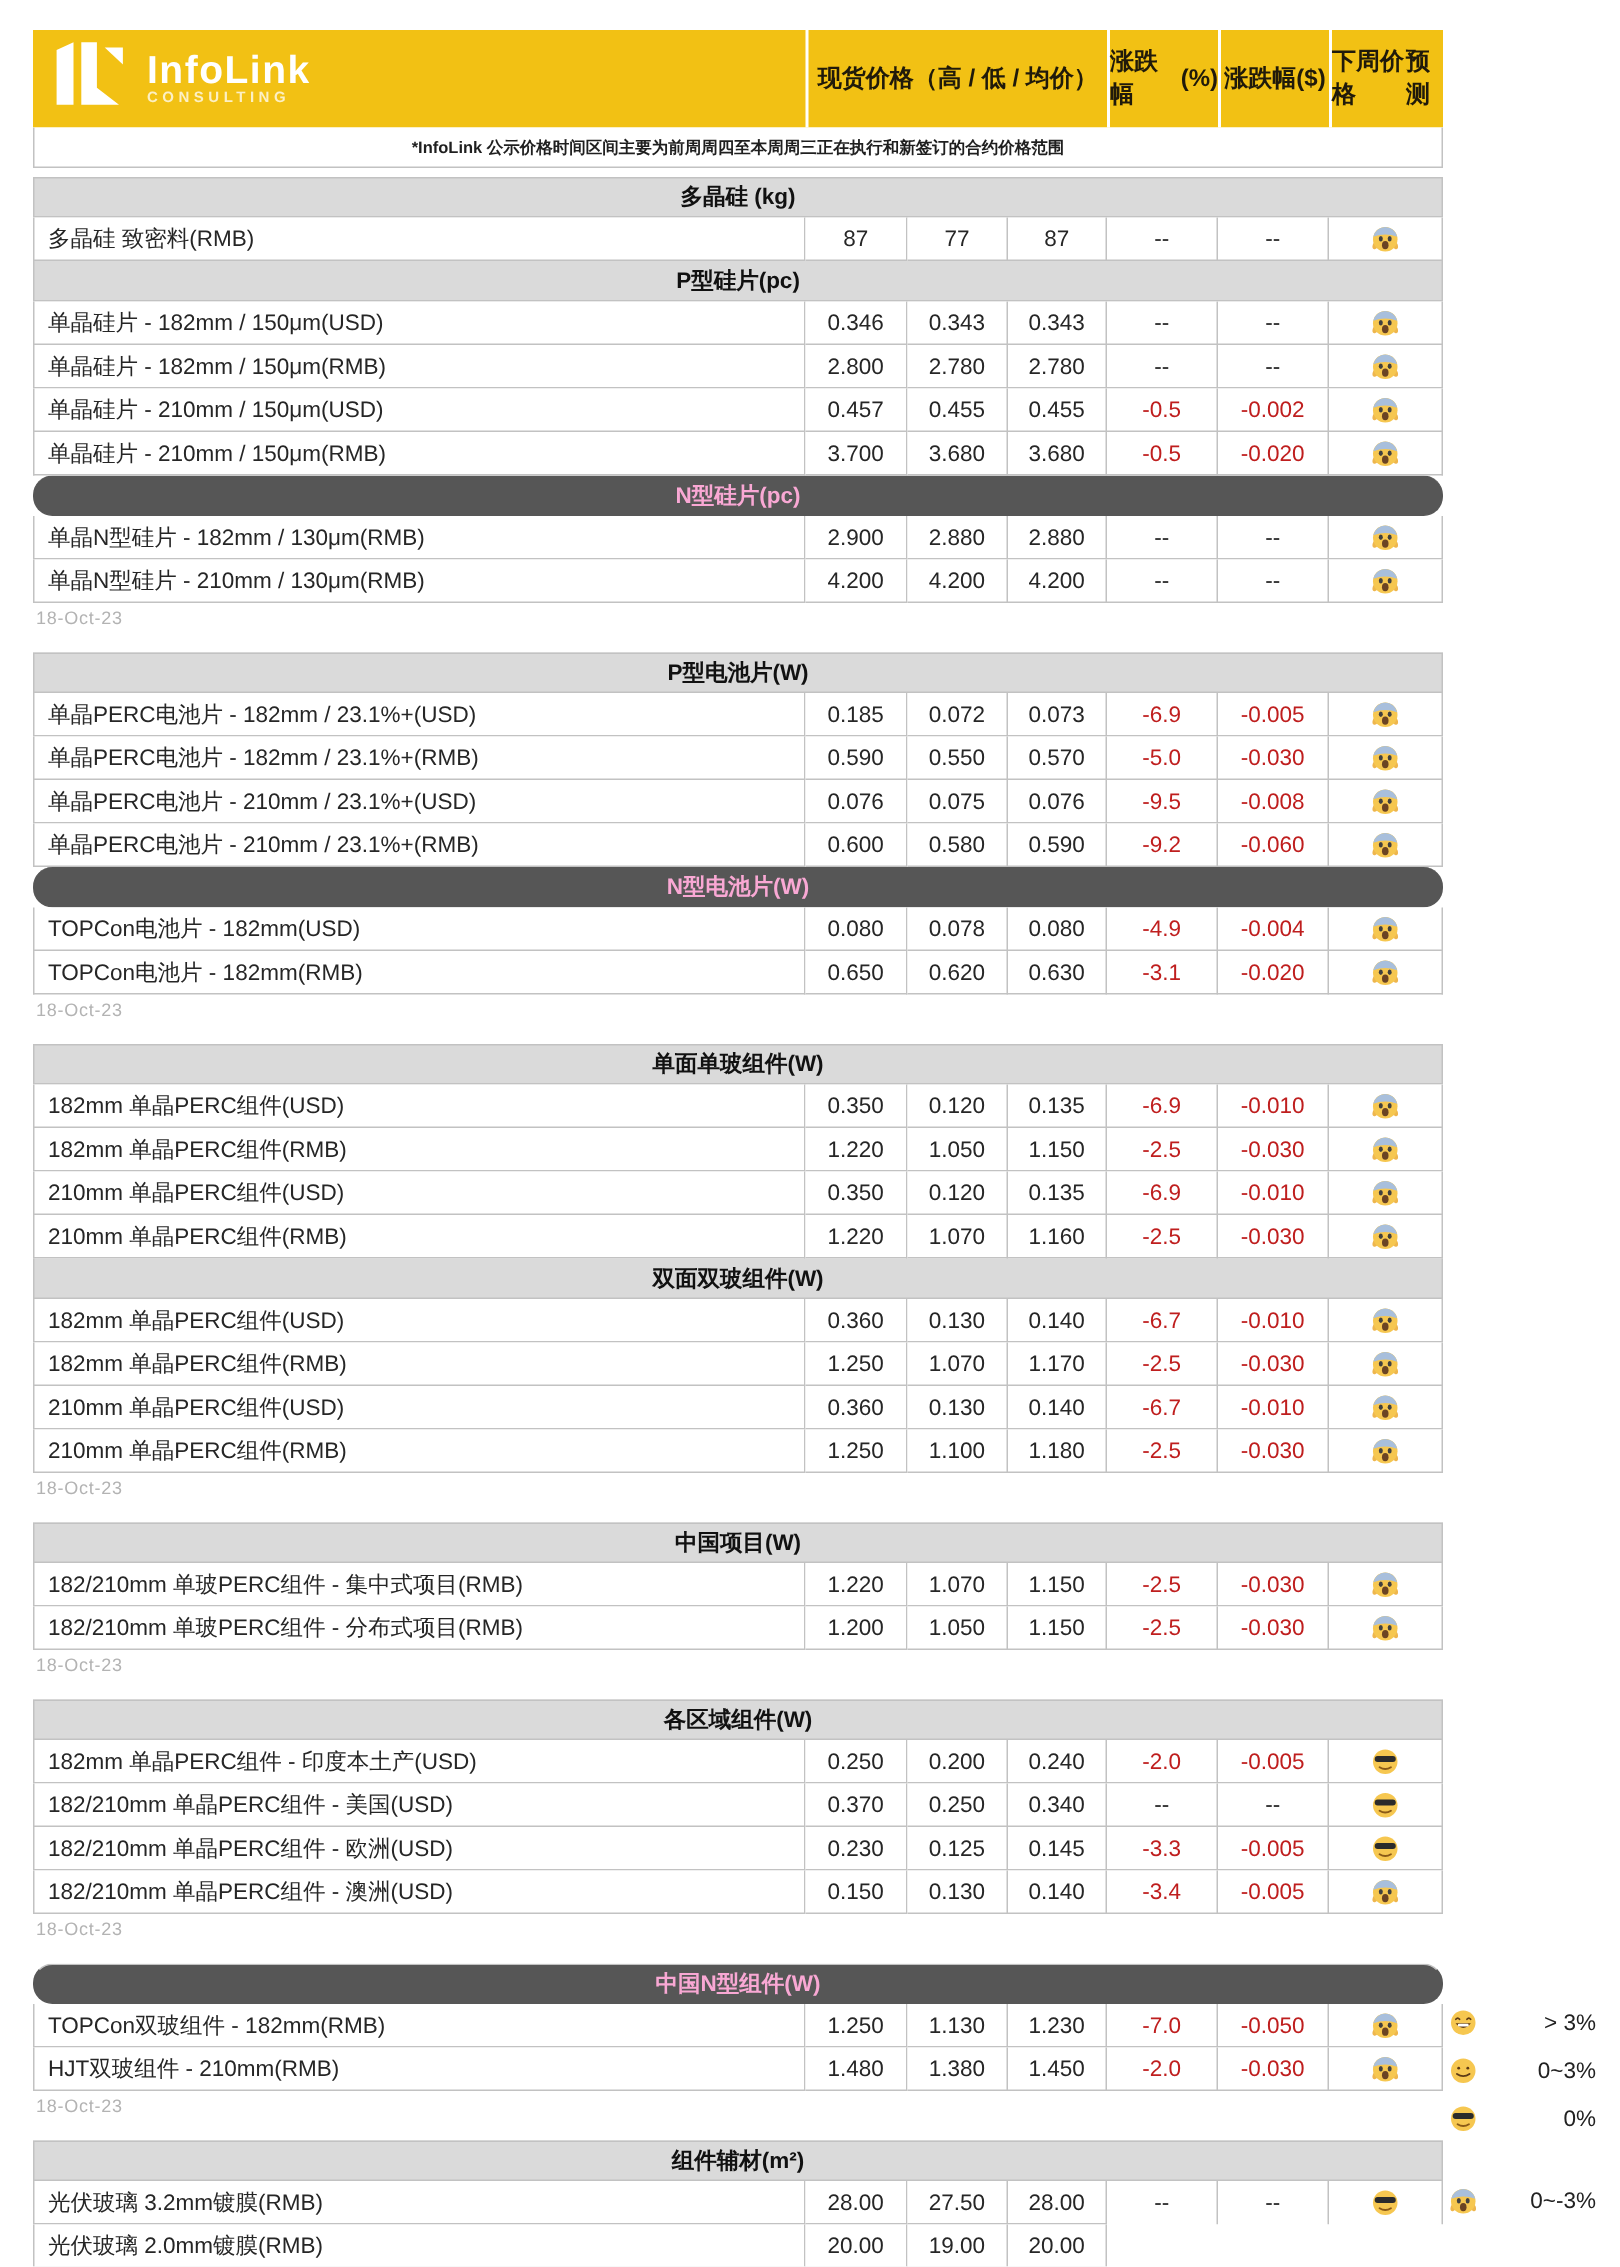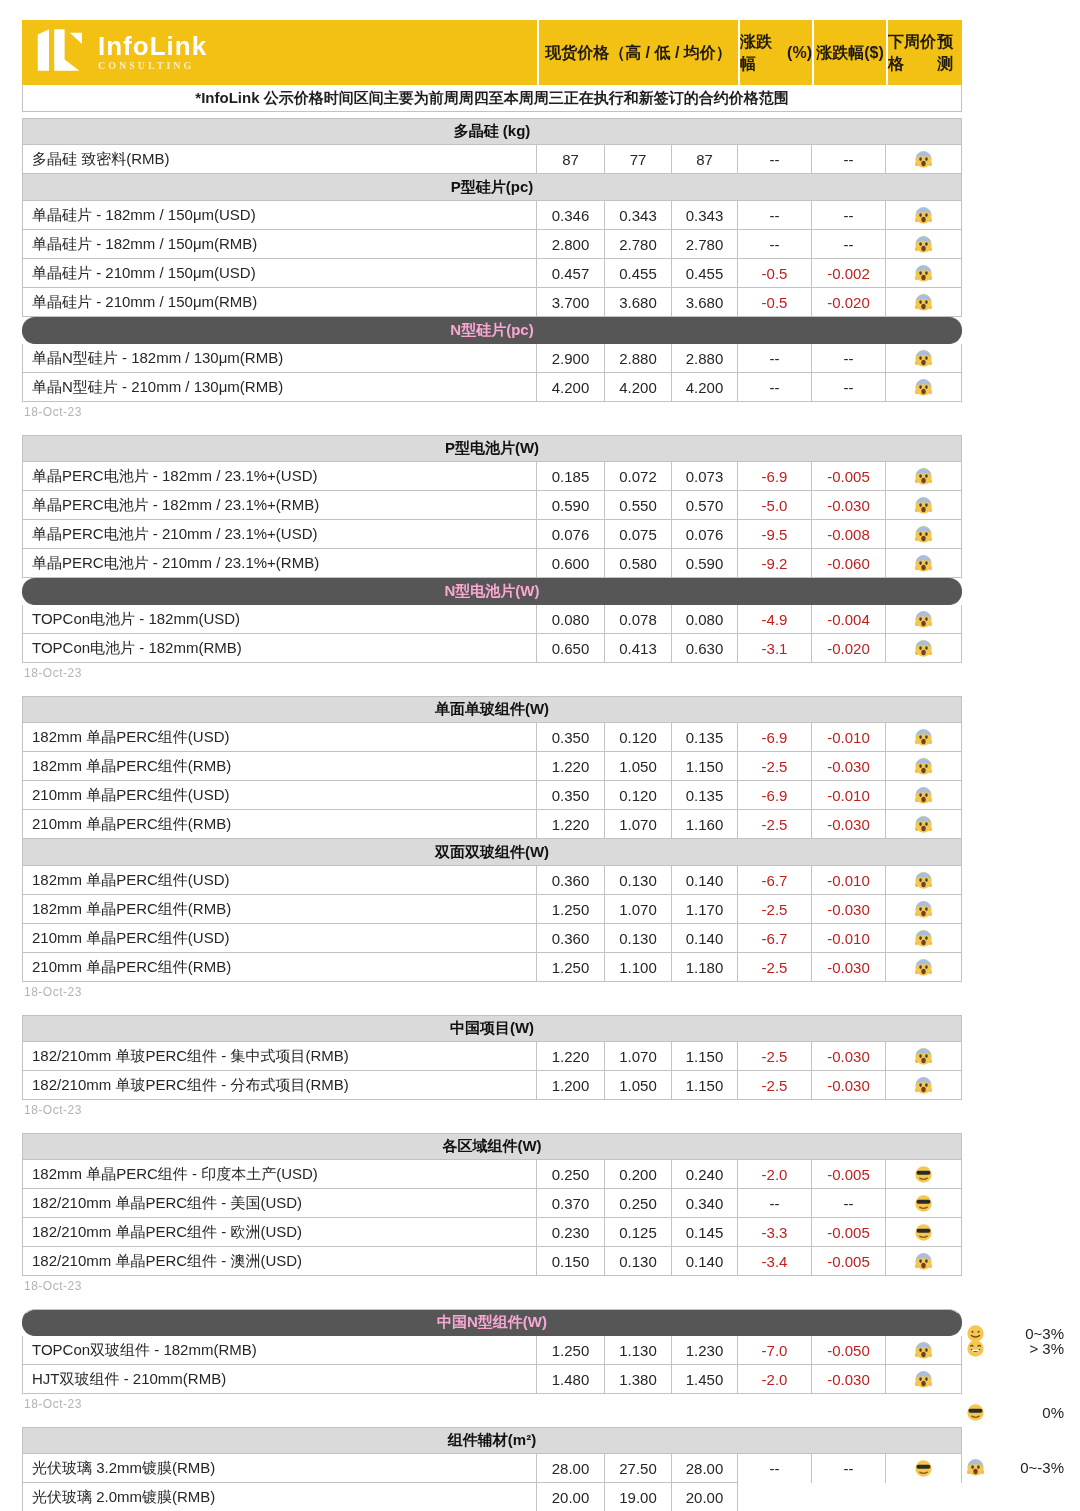--- a/index.html
+++ b/index.html
@@ -17,25 +17,25 @@
   .table-wrap{position:absolute;left:22px;top:20px;width:940px;}
 
   
   .band{display:grid;grid-template-columns:515px 201px 74px 74px 76px;height:65px;background:var(--yellow);}
   .band .hcell{display:flex;flex-direction:row;align-items:center;justify-content:center;
     font-weight:700;font-size:16px;line-height:22px;color:#201a0a;box-sizing:border-box;}
   .band .hcell + .hcell{border-left:2px solid #fff;}
   .band .logo-cell{flex-direction:row;justify-content:flex-start;padding-left:14px;border-left:none;}
   .logo{display:flex;align-items:center;gap:10px;}
   .logo-text .brand{color:#fff;font-size:26px;font-weight:700;letter-spacing:1px;line-height:26px;}
-  .logo-text .sub{color:rgba(255,255,255,.75);font-size:10px;font-weight:700;letter-spacing:3px;line-height:13px;font-family:Liberation Serif, serif;}
+  .logo-text .sub{color:rgba(255,255,255,.75);font-size:10px;font-weight:700;letter-spacing:3px;line-height:13px;}
 
   
   .note{box-sizing:border-box;height:27px;border:1px solid var(--border);border-top:none;
-    display:flex;align-items:center;justify-content:center;font-weight:700;font-size:15px;background:#fff;}
+    display:flex;align-items:center;justify-content:center;font-weight:700;font-size:11px;background:#fff;}
 
   
   .blocks{margin-top:6px;}
   .block{margin-bottom:12px;}
   .sec-header{box-sizing:border-box;height:27px;border:1px solid var(--border);border-top:none;
     background:var(--light-hdr);display:flex;align-items:center;justify-content:center;
     font-weight:700;font-size:15px;color:#111;}
   .block .sec-header:first-child{border-top:1px solid var(--border);text-align:center;}
   .sec-header.dark{background:var(--dark-hdr);color:#f9a8d4;border-color:var(--dark-hdr);border-radius:13px;}
   .row{display:grid;grid-template-columns:515px 68px 67px 66px 74px 74px 76px;}
@@ -356,21 +356,21 @@
                   <ellipse cx="6.9" cy="9.6" rx="1.4" ry="1.9" fill="#404040"></ellipse>
                   <ellipse cx="13.1" cy="9.6" rx="1.4" ry="1.9" fill="#404040"></ellipse>
                   <ellipse cx="10" cy="14.2" rx="2.3" ry="2.9" fill="#6b4423"></ellipse>
                 </svg>
               </span>
             </div>
           </div>
           <div class="row">
             <div class="cell label">TOPCon电池片 - 182mm(RMB)</div>
             <div class="cell num">0.650</div>
-            <div class="cell num">0.413</div>
+            <div class="cell num">0.620</div>
             <div class="cell num">0.630</div>
             <div class="cell num neg">-3.1</div>
             <div class="cell num neg">-0.020</div>
             <div class="cell forecast">
               <span class="emoji">
                 <svg viewBox="0 0 20 20">
                   <ellipse cx="3.1" cy="14.2" rx="1.9" ry="2.9" fill="#eeb64e" transform="rotate(18 3.1 14.2)"></ellipse>
                   <ellipse cx="16.9" cy="14.2" rx="1.9" ry="2.9" fill="#eeb64e" transform="rotate(-18 16.9 14.2)"></ellipse>
                   <circle cx="10" cy="10" r="8.6" fill="#f6c750"></circle>
                   <path d="M1.6 8.2 A8.6 8.6 0 0 1 18.4 8.2 Q10 5.2 1.6 8.2 Z" fill="#a8bfdc"></path>
@@ -762,21 +762,21 @@
           <svg viewBox="0 0 20 20">
             <circle cx="10" cy="10" r="8.6" fill="#f6c750"></circle>
             <path d="M4.8 7.6 q1.3 -1.7 2.6 0" stroke="#5d3b16" stroke-width="1.2" fill="none" stroke-linecap="round"></path>
             <path d="M12.6 7.6 q1.3 -1.7 2.6 0" stroke="#5d3b16" stroke-width="1.2" fill="none" stroke-linecap="round"></path>
             <path d="M4.6 10.4 Q10 16.8 15.4 10.4 Z" fill="#5d3b16"></path>
             <rect x="6.2" y="10.7" width="7.6" height="1.9" rx="0.9" fill="#ffffff"></rect>
           </svg>
         </span>
         <span class="lbl">&gt; 3%</span>
       </div>
-      <div class="legend-item" style="top: 1322px;">
+      <div class="legend-item" style="top: 1369px;">
         <span class="emoji">
           <svg viewBox="0 0 20 20">
             <circle cx="10" cy="10" r="8.6" fill="#f6c750"></circle>
             <circle cx="6.8" cy="8.2" r="1" fill="#5d3b16"></circle>
             <circle cx="13.2" cy="8.2" r="1" fill="#5d3b16"></circle>
             <path d="M5.6 12.2 Q10 15.4 14.4 12.2" stroke="#5d3b16" stroke-width="1.3" fill="none" stroke-linecap="round"></path>
           </svg>
         </span>
         <span class="lbl">0~3%</span>
       </div>

